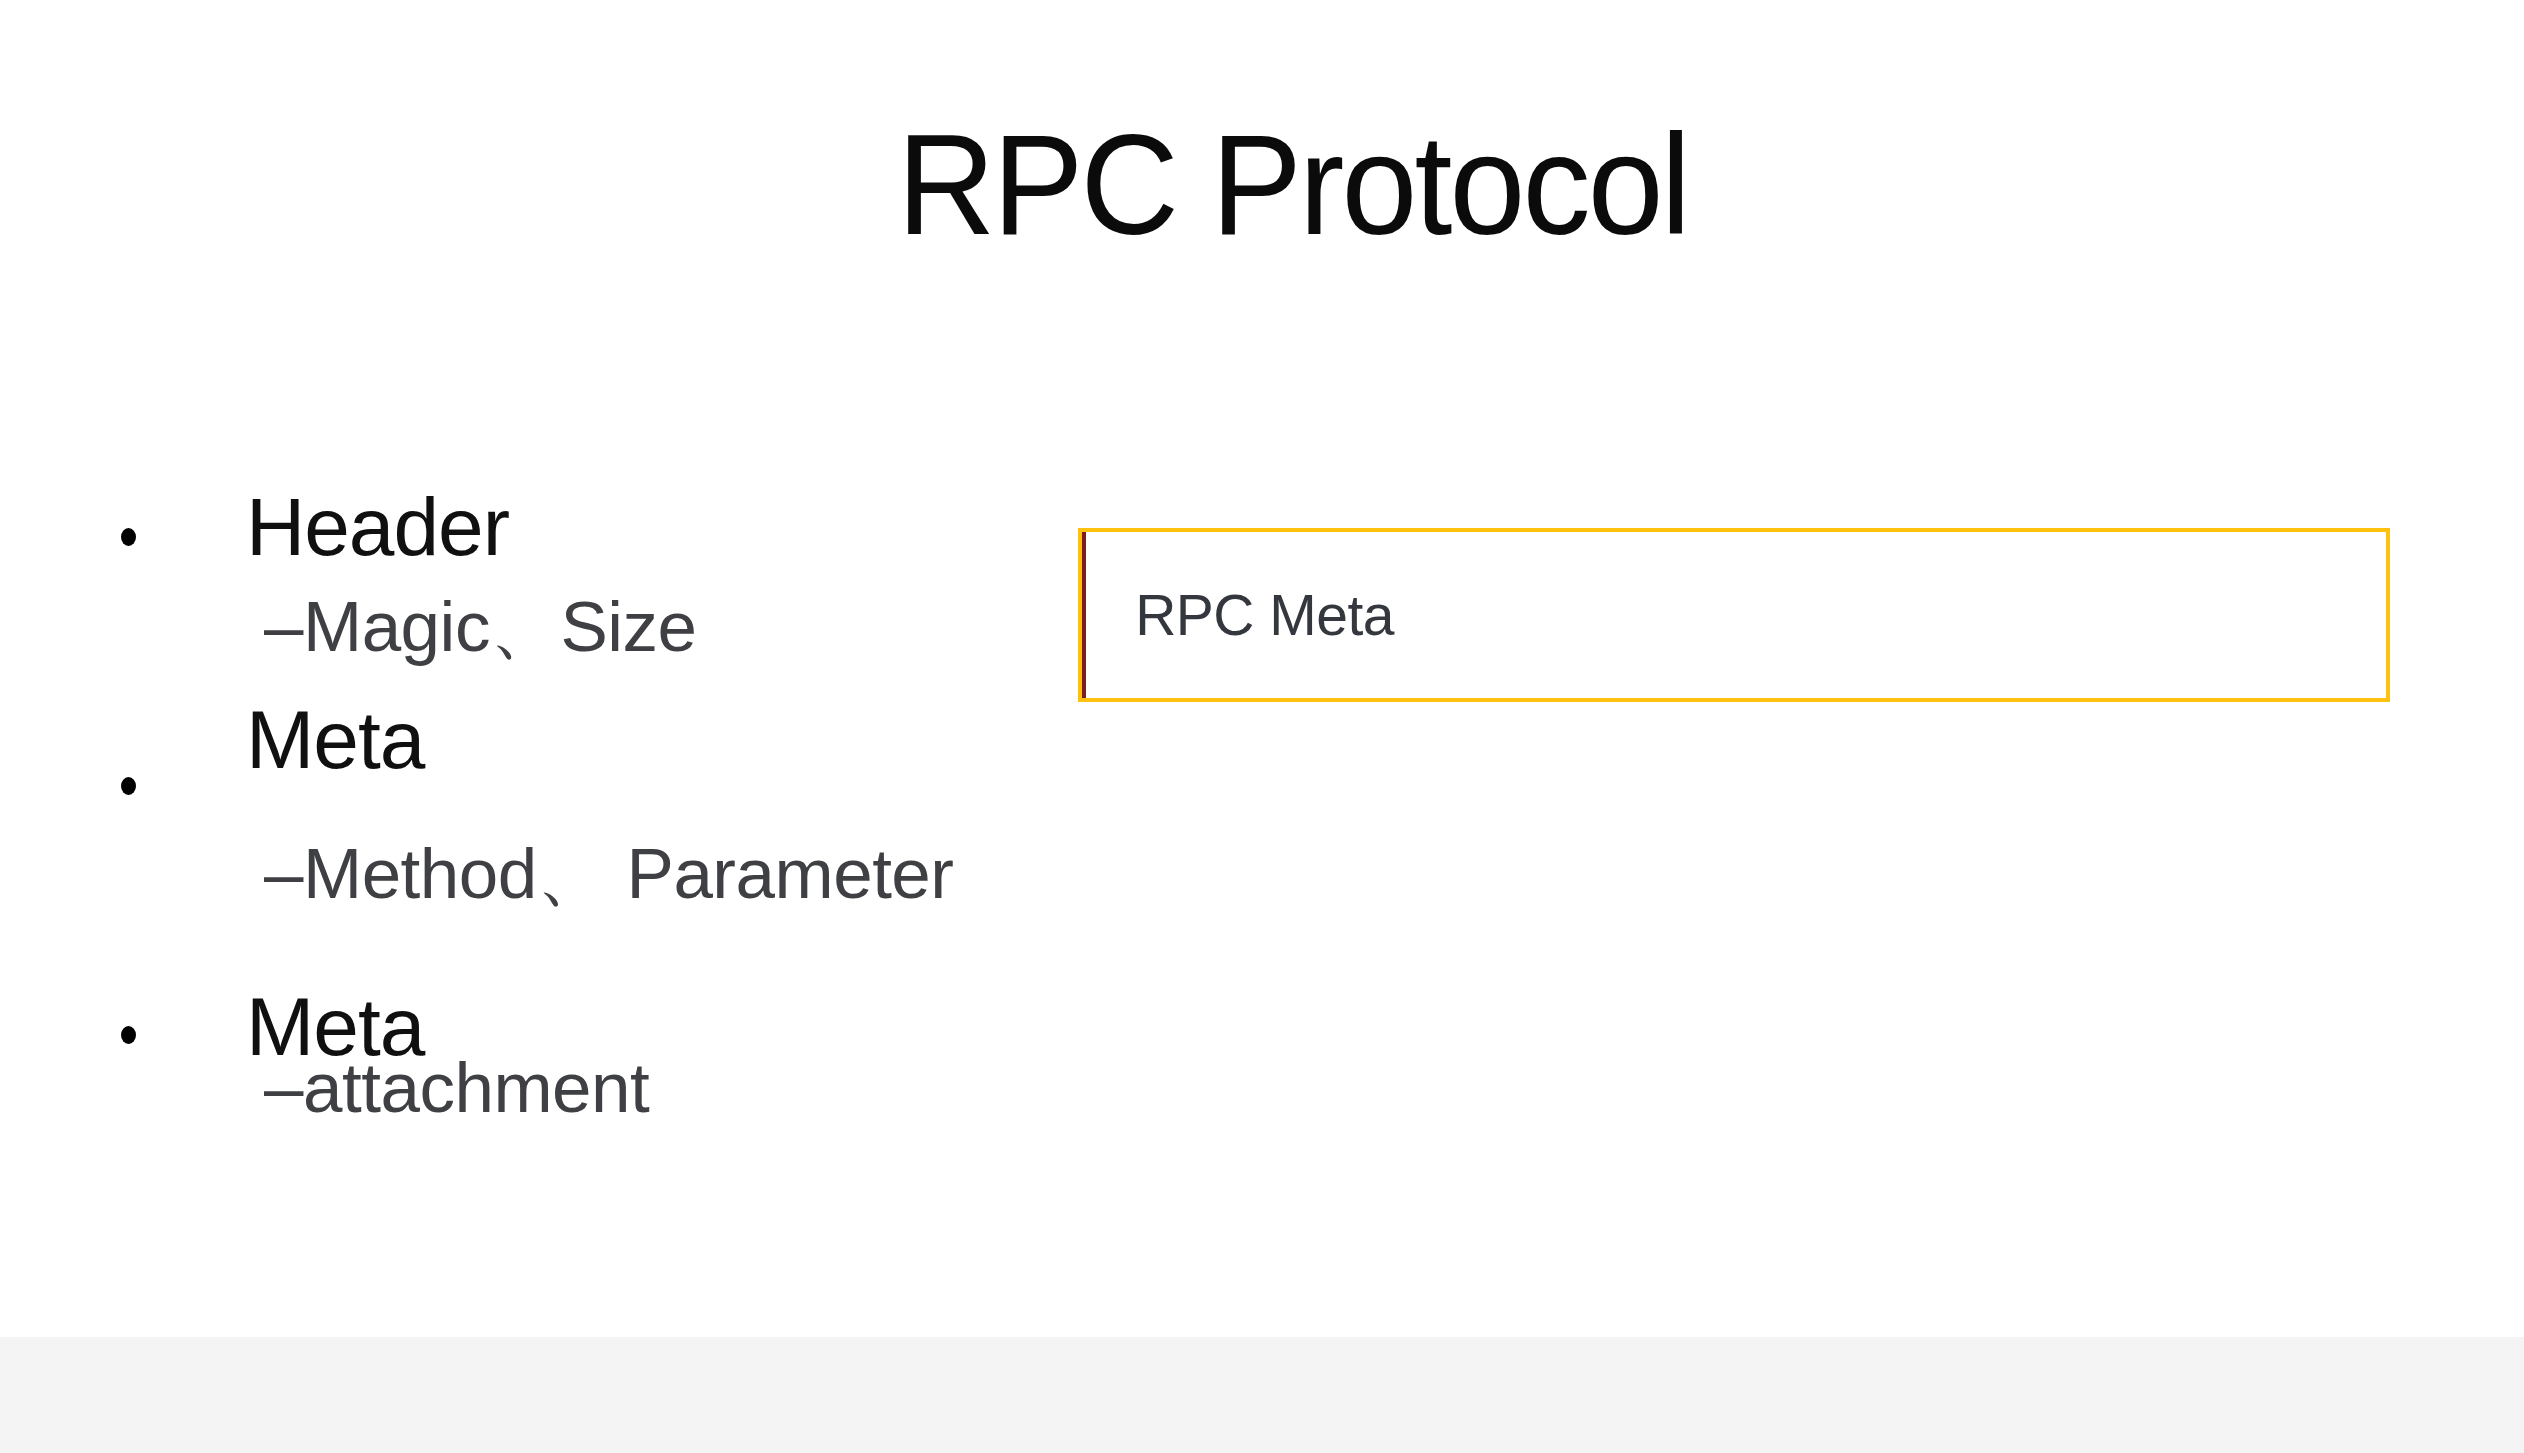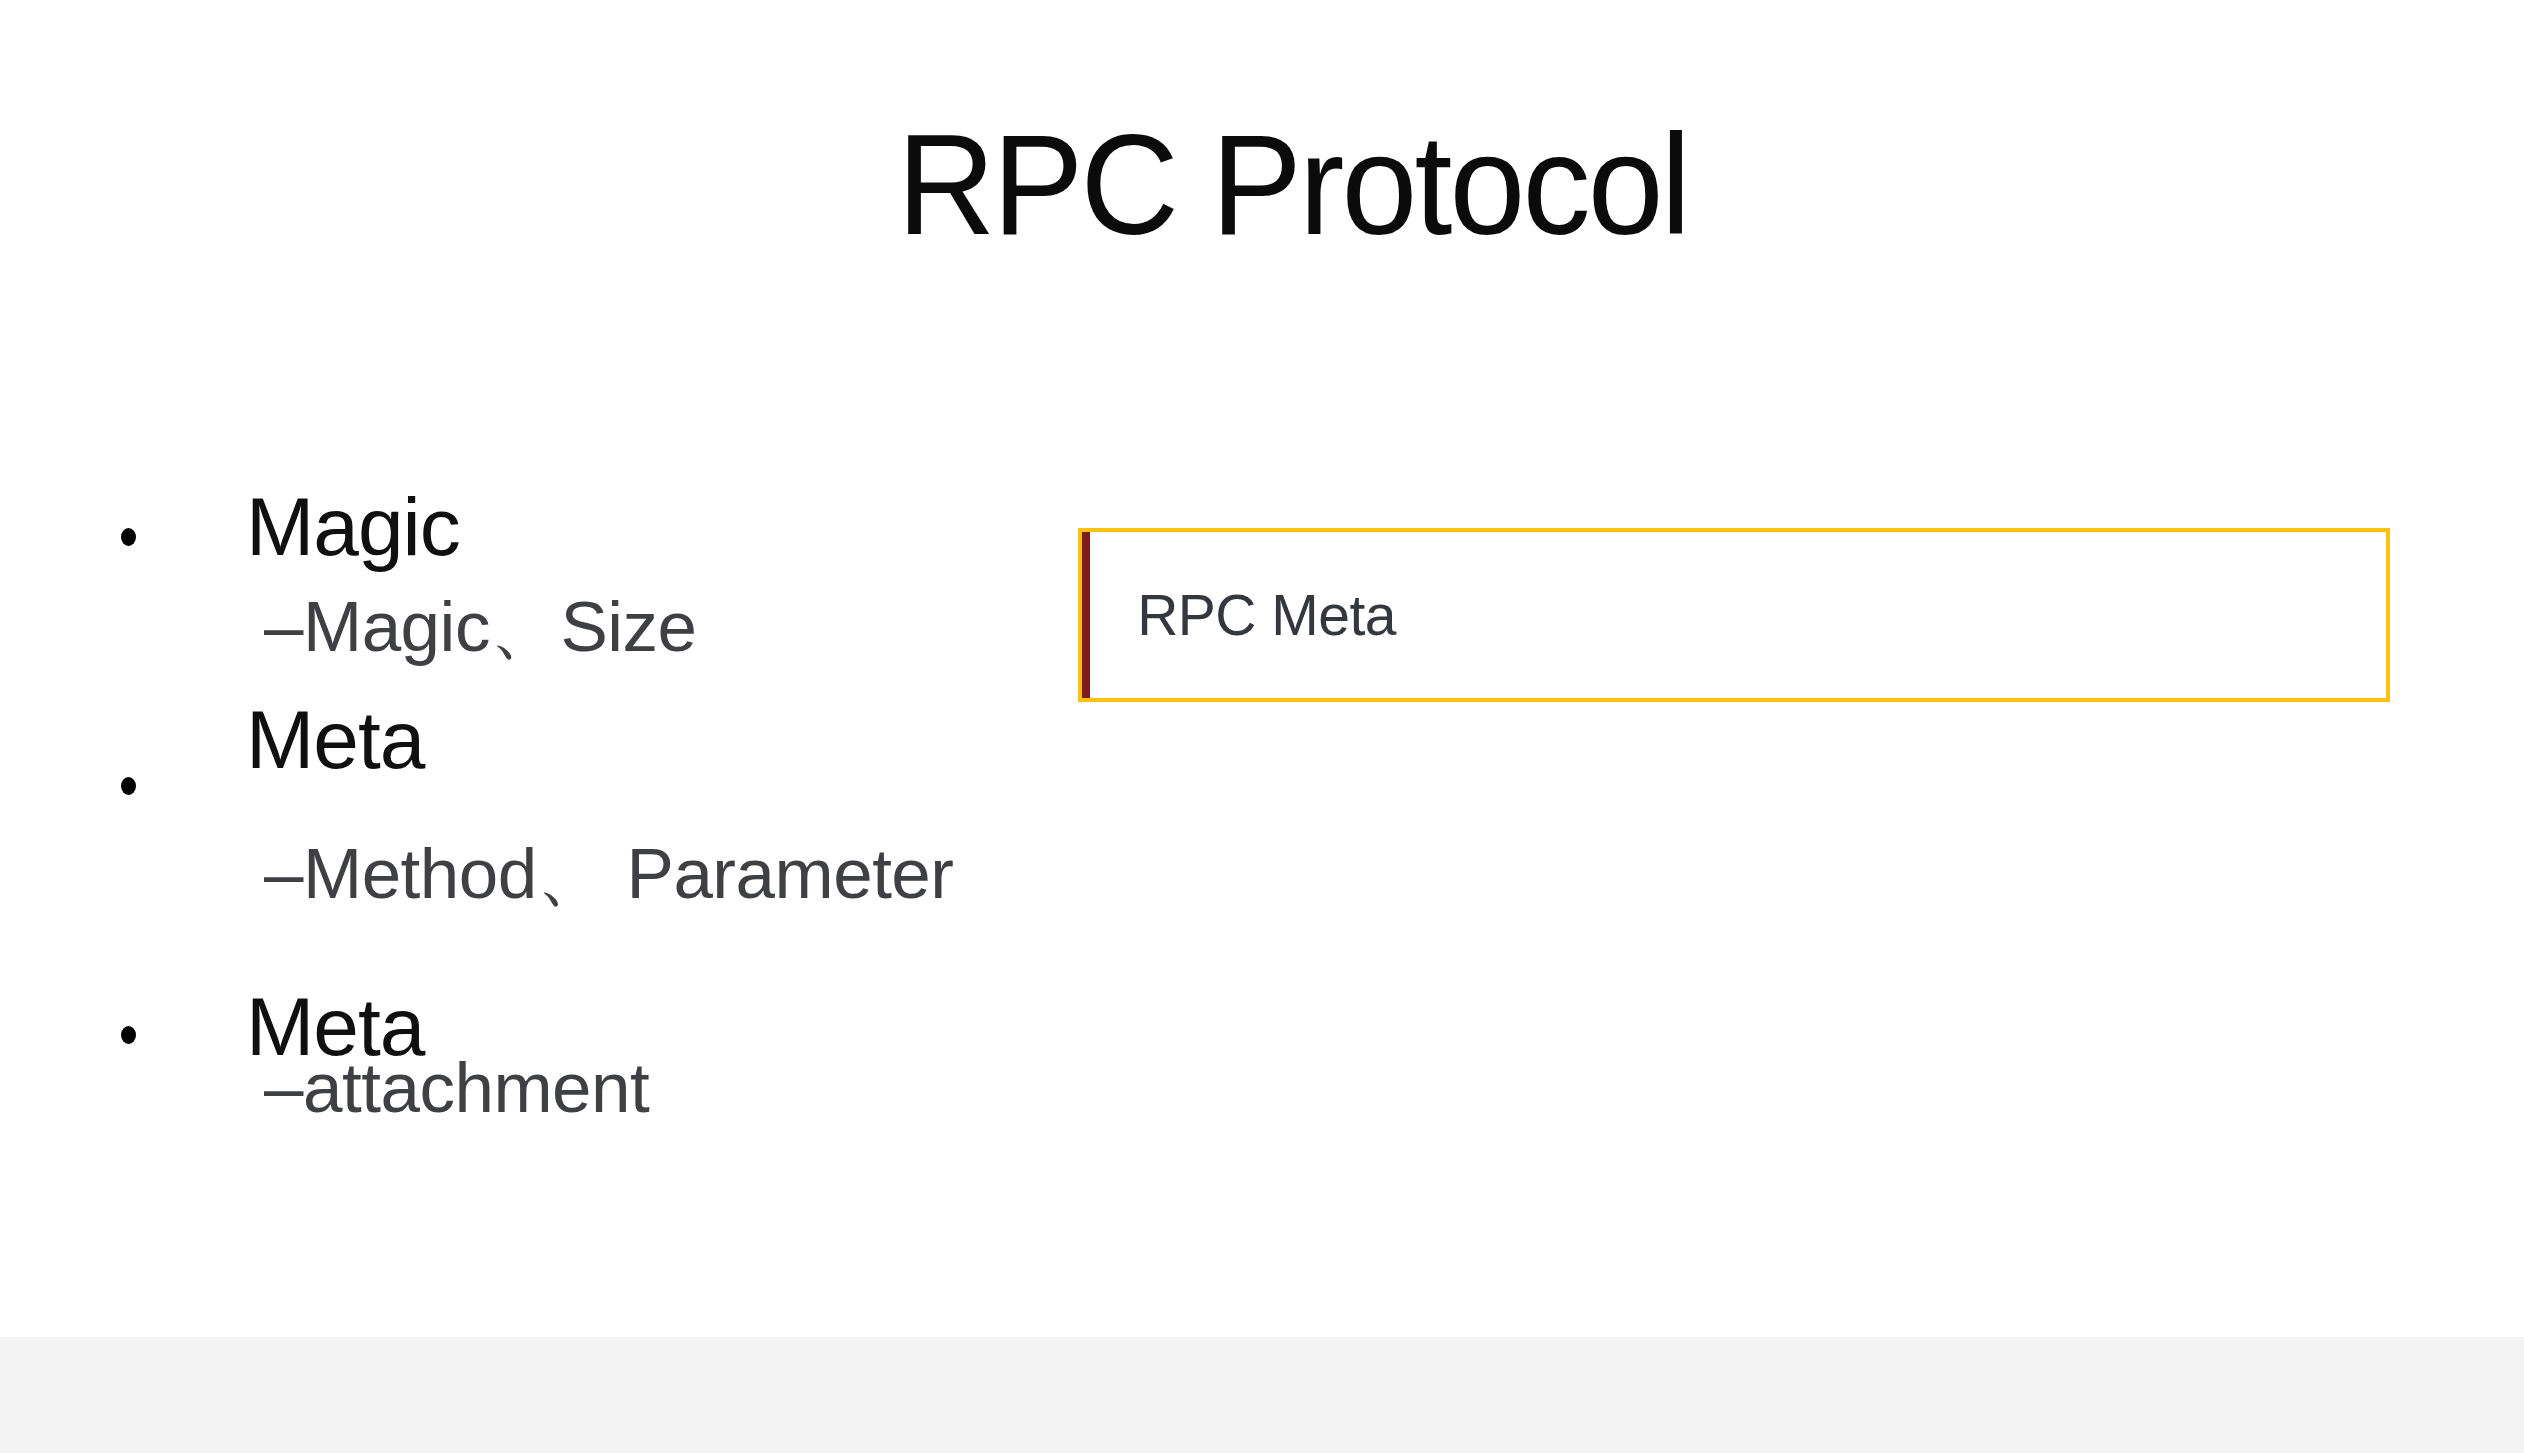--- a/index.html
+++ b/index.html
@@ -38,39 +38,39 @@
   
   .diagram {
     position:absolute; left:1078px; top:528px; width:1312px; height:174px;
     border:4px solid #ffc110; background:#ffffff; display:flex;
   }
   .segment {
     display:flex; align-items:center; justify-content:center;
     font-size:57px; color:#34383e; letter-spacing:-0.5px;
   }
   .seg-0 { width:27.5%; }
-  .seg-1 { width:27.7%; border-left:8px solid #7f1d1d; }
+  .seg-1 { width:27.7%; border-left:4px solid #7f1d1d; }
   .seg-2 { width:44.8%; border-left:4px solid #ffc110; }
 
   
   .footer {
     position:absolute; left:0; right:0; top:1337px; bottom:0;
     background:#f4f4f5;
   }
 </style>
 </head>
 <body>
 
 <div class="slide">
 
   <div class="title">RPC Protocol</div>
 
   <div>
     <span class="b-dot dot-0"></span>
-    <div class="b-label label-0">Magic</div>
+    <div class="b-label label-0">Header</div>
     <div class="b-sub sub-0">–Magic、Size</div>
 
     <span class="b-dot dot-1"></span>
     <div class="b-label label-1">Meta</div>
     <div class="b-sub sub-1">–Method、 Parameter</div>
 
     <span class="b-dot dot-2"></span>
     <div class="b-label label-2">Meta</div>
     <div class="b-sub sub-2">–attachment</div>
   </div>

